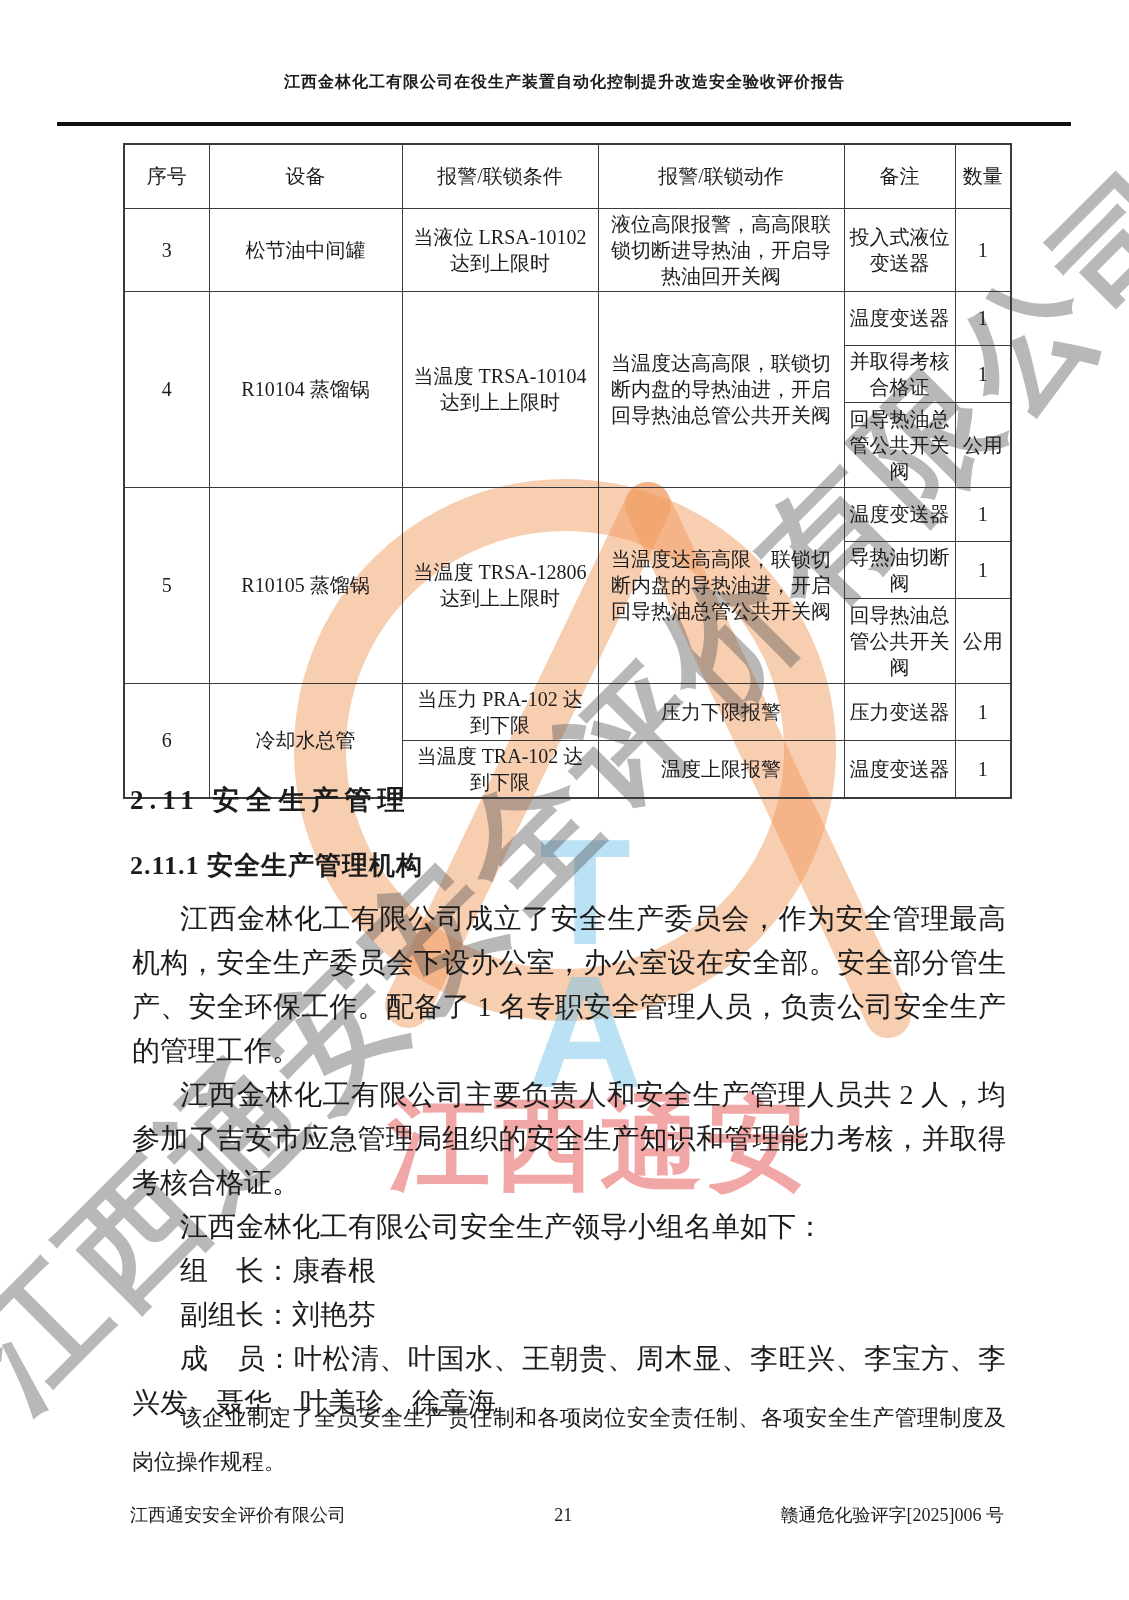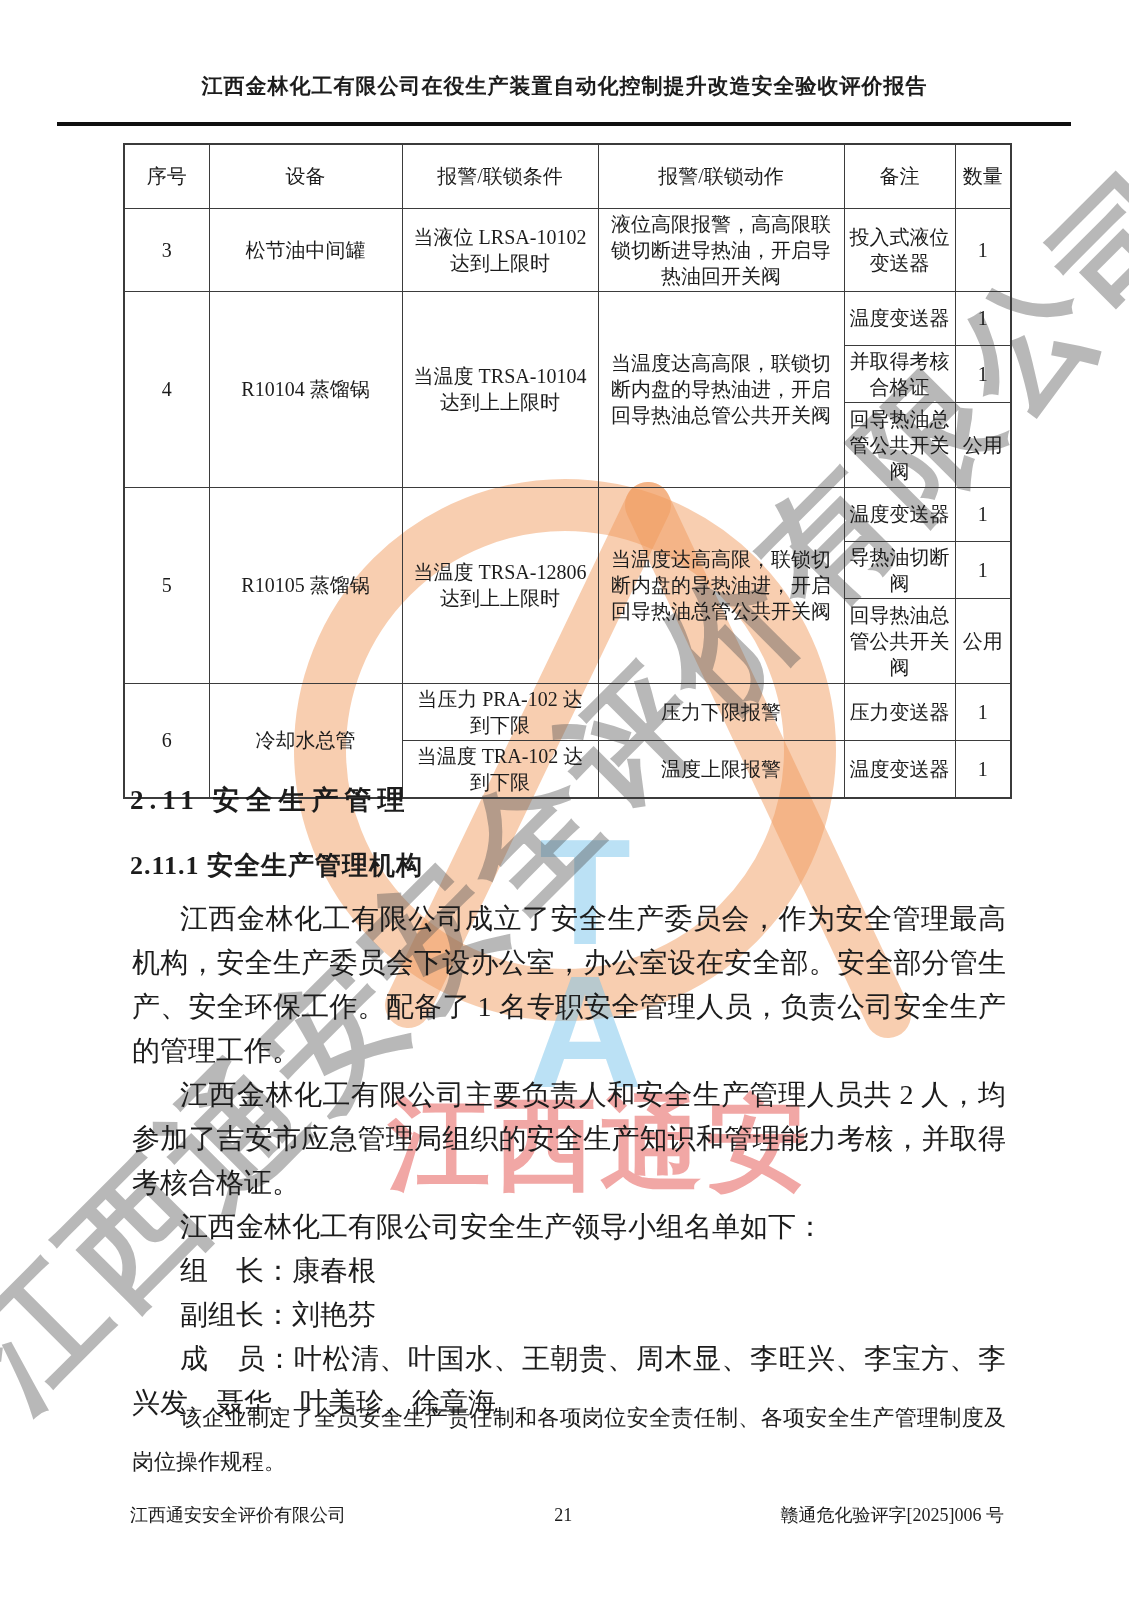--- a/index.html
+++ b/index.html
@@ -26,21 +26,21 @@
   }
   .wm-ta{
     position:absolute;left:500px;top:822px;width:170px;text-align:center;
     font-family:"Liberation Sans","DejaVu Sans",sans-serif;font-weight:bold;
     color:rgba(120,195,235,0.50);line-height:140px;font-size:150px;
   }
   
   .content{position:absolute;inset:0;z-index:1;}
   .doc-header{
     position:absolute;left:0;top:72px;width:100%;text-align:center;
-    font-size:21px;font-weight:bold;letter-spacing:1px;
+    font-size:16px;font-weight:bold;letter-spacing:1px;
   }
   .doc-rule{position:absolute;left:57px;top:122px;width:1014px;height:4px;background:#101010;}
   table.grid{
     position:absolute;left:123px;top:143px;width:887px;
     border-collapse:collapse;table-layout:fixed;
     font-size:20px;line-height:26px;
   }
   table.grid td{
     border:1px solid #3b3b3b;text-align:center;vertical-align:middle;
     padding:2px 5px;background:transparent;

